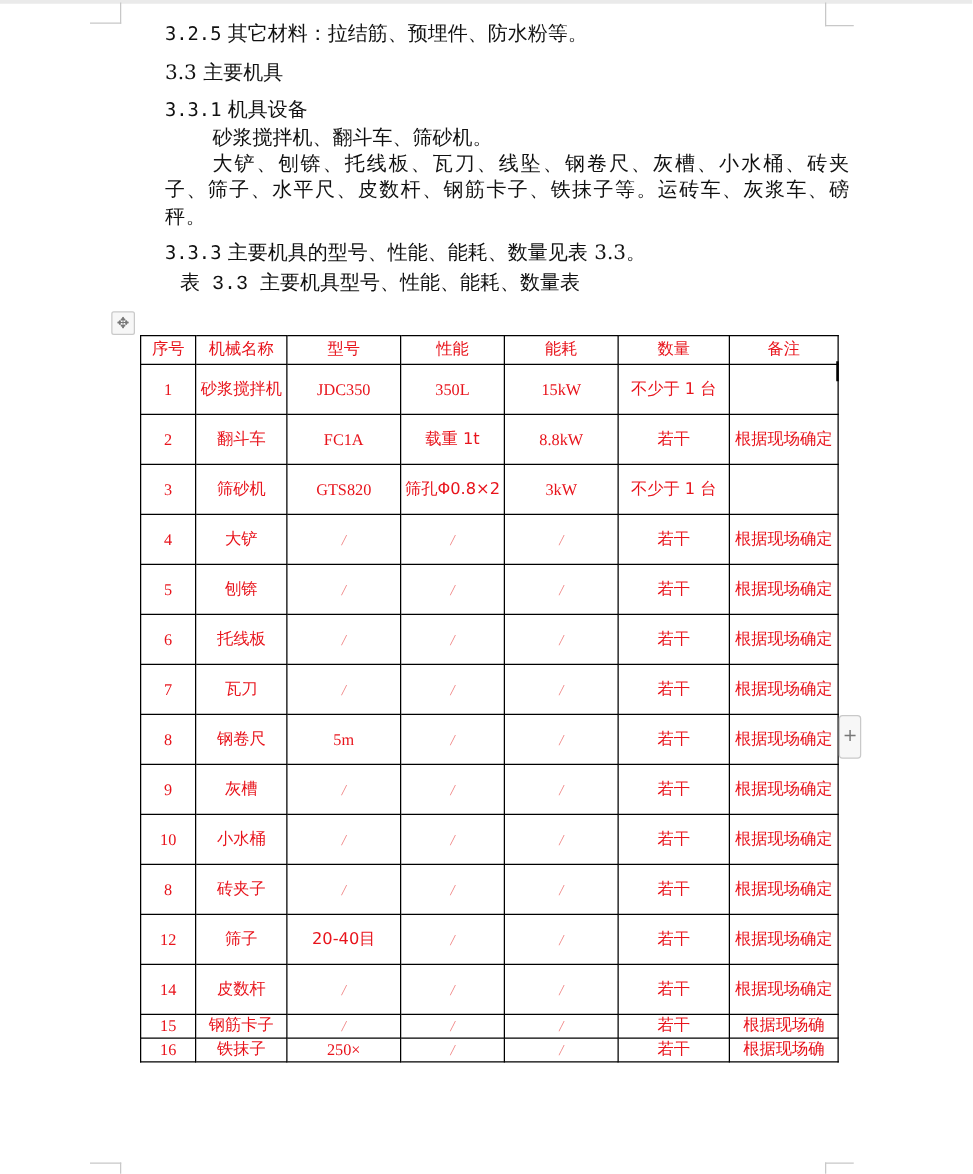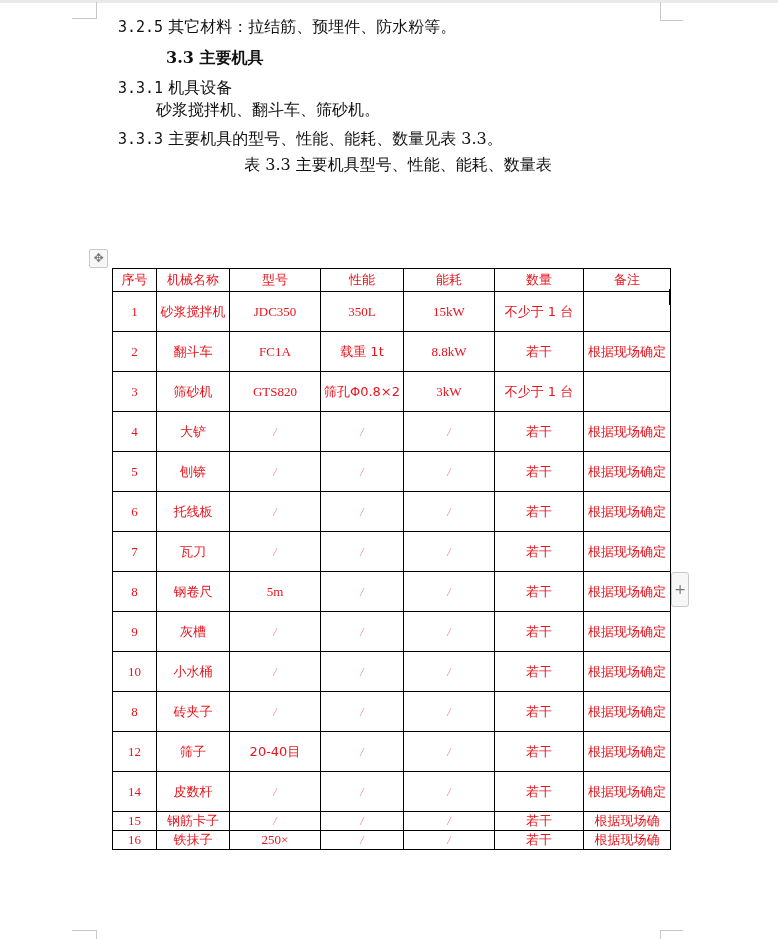--- a/index.html
+++ b/index.html
@@ -9,28 +9,28 @@
     font-family: "DejaVu Serif", "Liberation Serif", serif;
     color: #111;
   }
   .top-strip { position: absolute; left: 0; top: 0; width: 778px; height: 3px; background: #eaeaea; }
   .corner { position: absolute; border-color: #c8c8c8; border-style: solid; border-width: 0; width: 22px; height: 18px; }
   .corner.tl { left: 72px; top: 2px; border-right-width: 1px; border-bottom-width: 1px; width: 24px; height: 16px; left: 72px; }
   .corner.tr { left: 660px; top: 2px; border-left-width: 1px; border-bottom-width: 1px; }
   .corner.bl { left: 72px; top: 930px; border-right-width: 1px; border-top-width: 1px; width: 24px; height: 9px; }
   .corner.br { left: 660px; top: 930px; border-left-width: 1px; border-top-width: 1px; height: 9px; }
 
-  .page { position: absolute; left: 118px; top: 16px; width: 548px; font-size: 16px; line-height: 21px; }
+  .page { position: absolute; left: 132px; top: 16px; width: 548px; font-size: 16px; line-height: 21px; }
   .p { margin: 0; white-space: nowrap; }
   .mono-num { font-family: "DejaVu Sans Mono", "Liberation Mono", monospace; font-size: 15px; }
-  .h3 { font-weight: bold; margin-top: 9px; margin-bottom: 9px; font-size: 16px; margin-left: 48px; }
+  .h3 { font-weight: normal; margin-top: 9px; margin-bottom: 9px; font-size: 16px; }
   .indent { padding-left: 38px; }
   .body-para { white-space: normal; text-align: justify; text-indent: 38px; margin: 0; letter-spacing: 0.6px; }
   .gap { height: 8px; }
-  .caption { text-align: center; margin: 4px 0 0 0; padding-left: 12px; }
+  .caption { margin: 4px 0 0 0; padding-left: 12px; font-family: Liberation Mono, monospace; }
 
   .move-handle {
     position: absolute; left: 89px; top: 249px; width: 17px; height: 17px;
     border: 1px solid #c9c9c9; background: #f7f7f7; border-radius: 2px;
     font-size: 12px; line-height: 17px; text-align: center; color: #777;
     font-family: "DejaVu Sans", sans-serif;
   }
   .add-handle {
     position: absolute; left: 671px; top: 572px; width: 16px; height: 33px;
     border: 1px solid #c9c9c9; background: #f7f7f7; border-radius: 3px;
@@ -72,20 +72,21 @@
   </p>
   <p class="p h3">
     <span>3.3</span>
     <span>主要机具</span>
   </p>
   <p class="p">
     <span class="mono-num">3.3.1</span>
     <span>机具设备</span>
   </p>
   <p class="p indent">砂浆搅拌机、翻斗车、筛砂机。</p>
+  <p class="body-para">大铲、刨锛、托线板、瓦刀、线坠、钢卷尺、灰槽、小水桶、砖夹子、筛子、水平尺、皮数杆、钢筋卡子、铁抹子等。运砖车、灰浆车、磅秤。</p>
   <div class="gap"></div>
   <p class="p">
     <span class="mono-num">3.3.3</span>
     <span>主要机具的型号、性能、能耗、数量见表 3.3。</span>
   </p>
   <p class="p caption">表 3.3  主要机具型号、性能、能耗、数量表</p>
 </div>
 
 <div class="move-handle">
   <span>✥</span>

